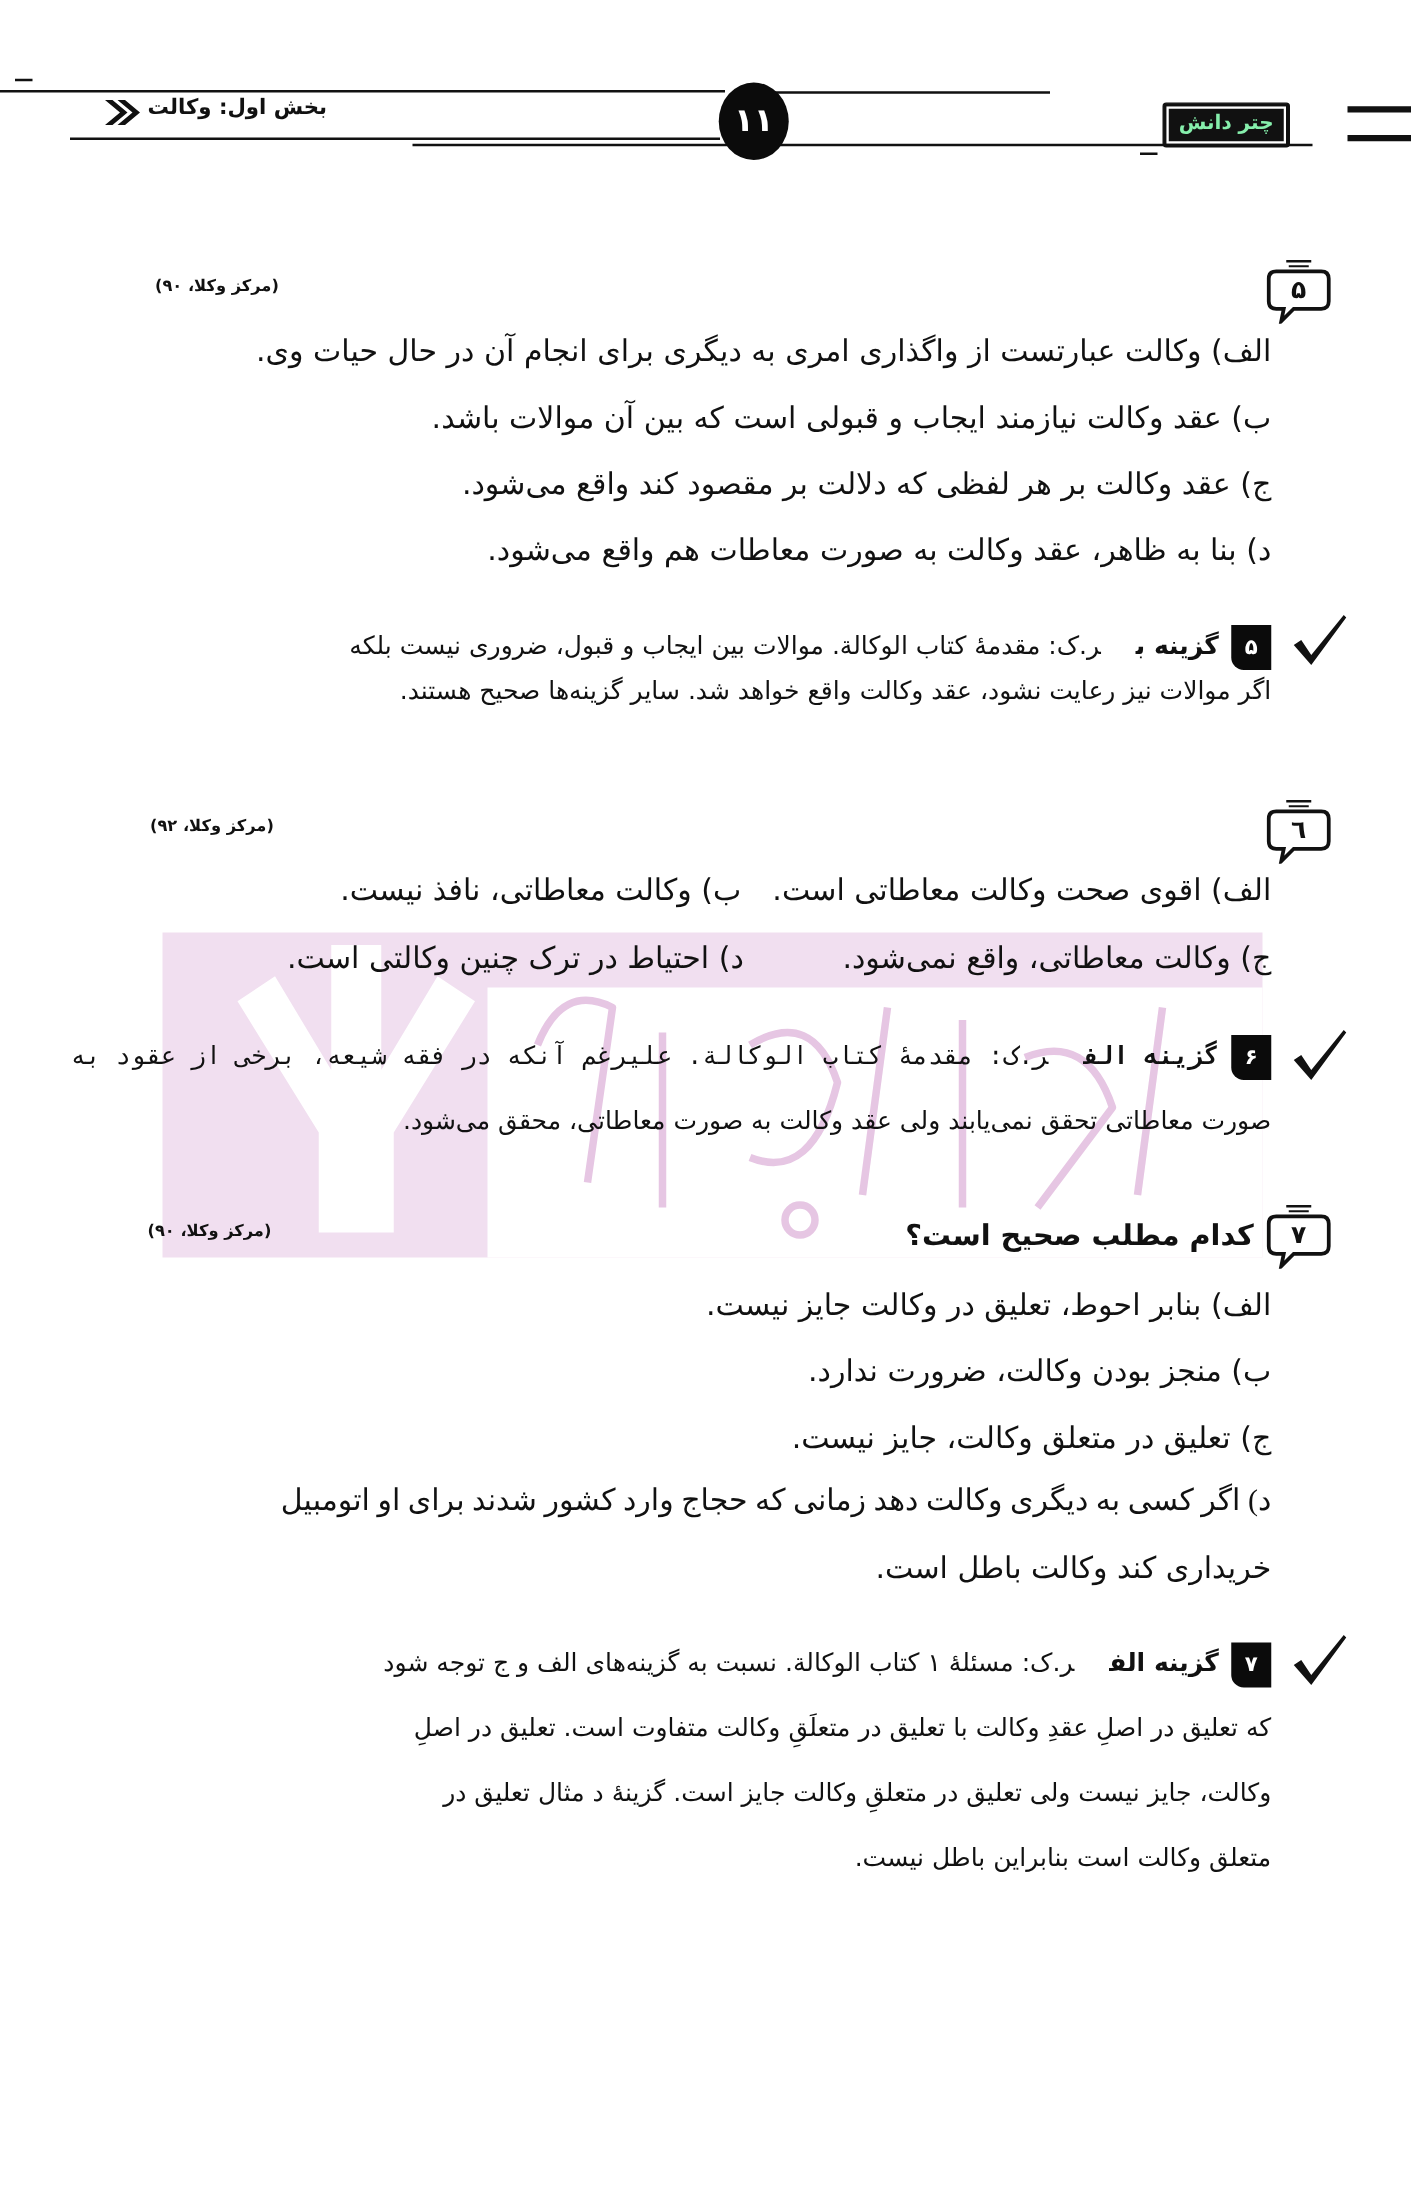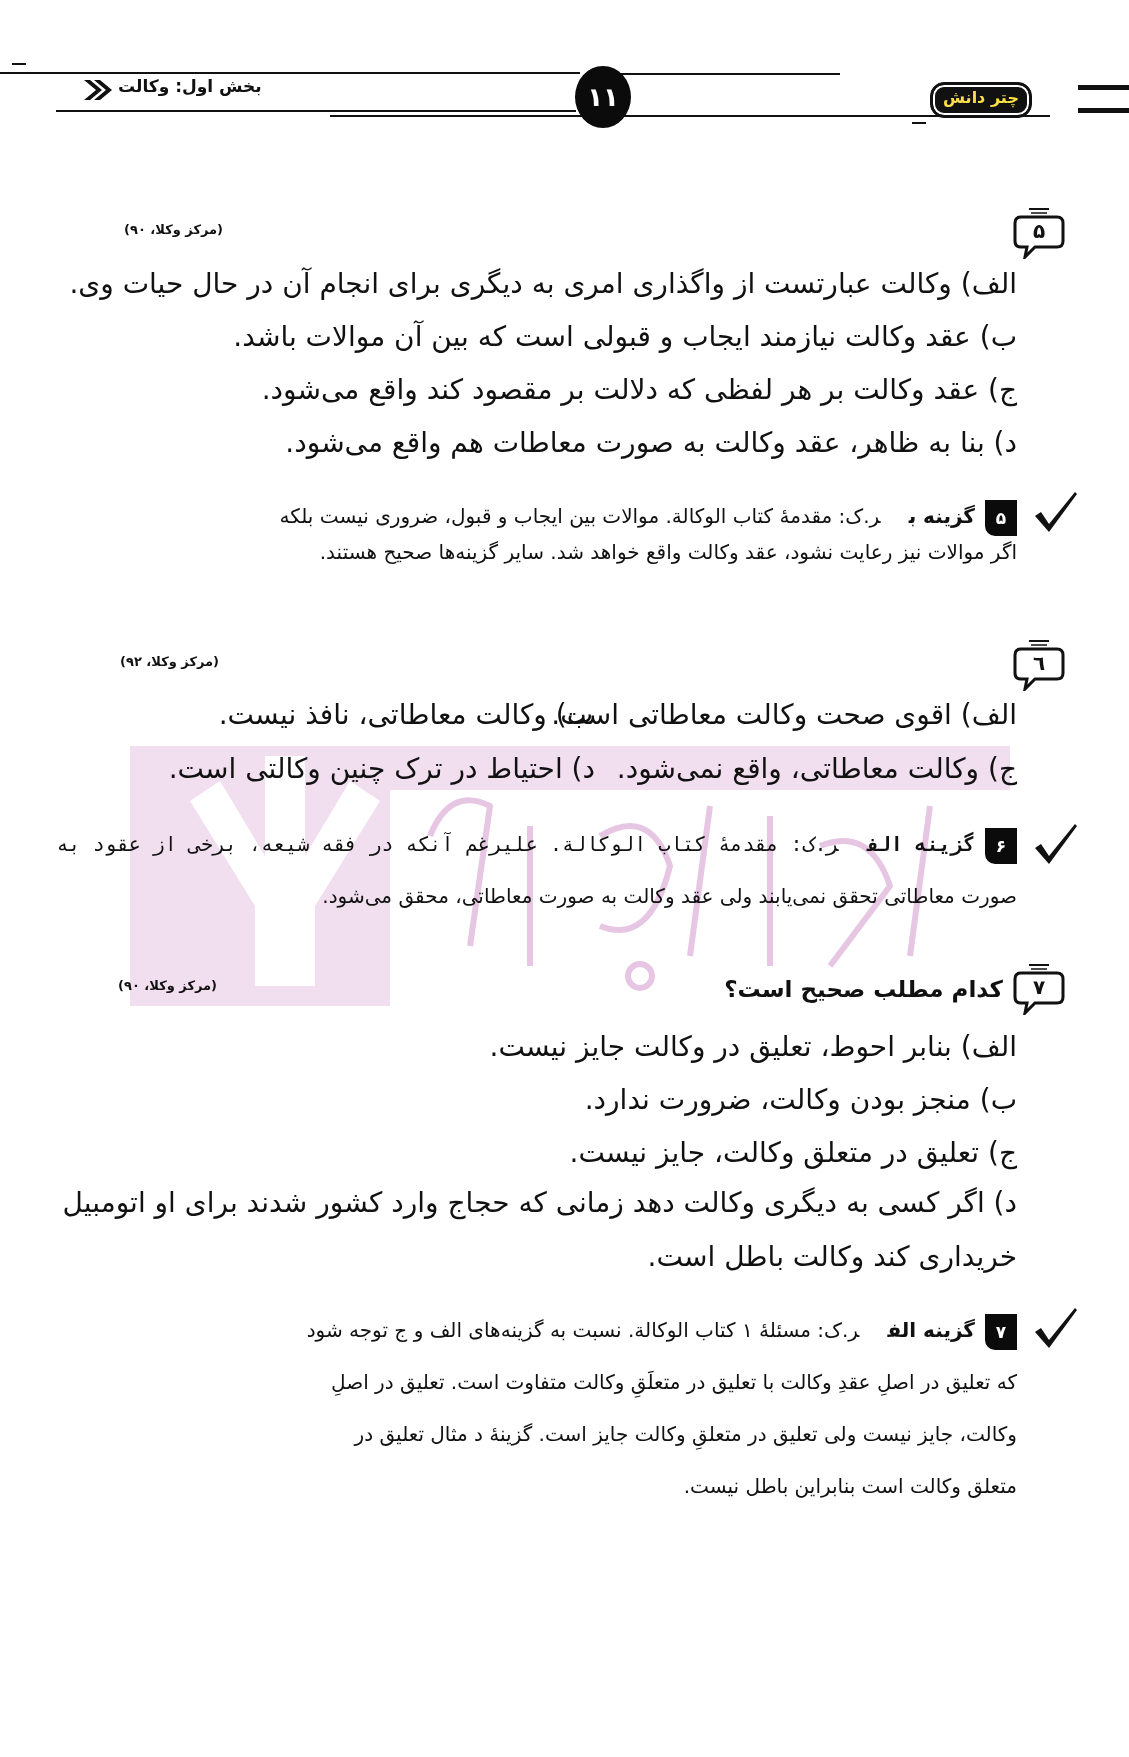--- a/index.html
+++ b/index.html
@@ -17,21 +17,21 @@
       font-weight: bold; font-size: 26px; text-align: center; line-height: 62px;
       font-family: "DejaVu Sans", sans-serif;
     }
     .section-title {
       position: absolute; left: 118px; top: 76px; font-weight: bold; font-size: 17px;
       direction: rtl; white-space: nowrap;
     }
     .chev { position: absolute; left: 82px; top: 78px; width: 32px; height: 24px; }
     .brand-badge {
       position: absolute; left: 930px; top: 82px; height: 30px; padding: 0 10px;
-      border: 3px double #111; background: #111; color: #fde047; border-radius: 14px;
+      border: 3px double #111; background: #111; color: #86efac; border-radius: 3px;
       font-size: 16px; font-weight: bold; line-height: 26px; direction: rtl;
       box-shadow: inset 0 0 0 2px #fff;
     }
 
     
     .wm-box { position: absolute; left: 130px; top: 746px; width: 880px; height: 260px; background: #f1dff0; }
     .wm-white { position: absolute; left: 390px; top: 790px; width: 620px; height: 216px; background: #fff; }
     .wm-svg { position: absolute; left: 130px; top: 746px; width: 880px; height: 260px; }
 
     
@@ -40,21 +40,21 @@
     .q-badge svg { position: absolute; left: 0; top: 0; }
     .q-badge span {
       position: absolute; left: 0; top: 12px; width: 56px; text-align: center;
       font-weight: bold; font-size: 20px;
     }
     .q-title { font-weight: bold; font-size: 23px; white-space: nowrap; }
     .q-source {
       position: absolute; font-size: 13px; font-weight: bold; direction: rtl; white-space: nowrap;
     }
     .opt {
-      position: absolute; right: 112px; font-size: 28px; direction: rtl; white-space: nowrap;
+      position: absolute; right: 112px; font-size: 24px; direction: rtl; white-space: nowrap;
     }
     .ans-row { position: absolute; right: 0; left: 0; }
     .check { position: absolute; right: 50px; width: 48px; height: 44px; }
     .ans-num {
       position: absolute; right: 112px; width: 32px; height: 36px; background: #0b0b0b; color: #fff;
       border-radius: 0 0 0 10px; font-weight: bold; font-size: 17px; text-align: center; line-height: 36px;
     }
     .ans-line {
       position: absolute; font-size: 20px; direction: rtl; white-space: nowrap;
     }
@@ -174,21 +174,21 @@
       </svg>
       <span>۷</span>
     </div>
     <div class="q-title">کدام مطلب صحیح است؟</div>
   </div>
   <div class="q-source" style="left:118px;top:978px;">(مرکز وکلا، ۹۰)</div>
 
   <div class="opt" style="top:1030px;">الف) بنابر احوط، تعلیق در وکالت جایز نیست.</div>
   <div class="opt" style="top:1083px;">ب) منجز بودن وکالت، ضرورت ندارد.</div>
   <div class="opt" style="top:1136px;">ج) تعلیق در متعلق وکالت، جایز نیست.</div>
-  <div class="opt" style="top:1186px;">د) اگر کسی به دیگری وکالت دهد زمانی که حجاج وارد کشور شدند برای او اتومبیل</div>
+  <div class="opt" style="top:1186px;font-family:Liberation Serif, serif;">د) اگر کسی به دیگری وکالت دهد زمانی که حجاج وارد کشور شدند برای او اتومبیل</div>
   <div class="opt" style="top:1240px;">خریداری کند وکالت باطل است.</div>
 
   <div class="ans-row" style="top:1306px;">
     <svg class="check" style="top:0;" viewBox="0 0 48 44">
       <path d="M4 26 L10 22 L18 34 L44 2 L46 4 L18 42 Z" fill="#111"></path>
     </svg>
     <div class="ans-num" style="top:8px;">۷</div>
     <div class="ans-line" style="right:154px;top:12px;">
       <span class="ans-label">گزینه الف</span><span>ر.ک: مسئلهٔ ۱ کتاب الوکالة. نسبت به گزینه‌های الف و ج توجه شود</span>
     </div>

